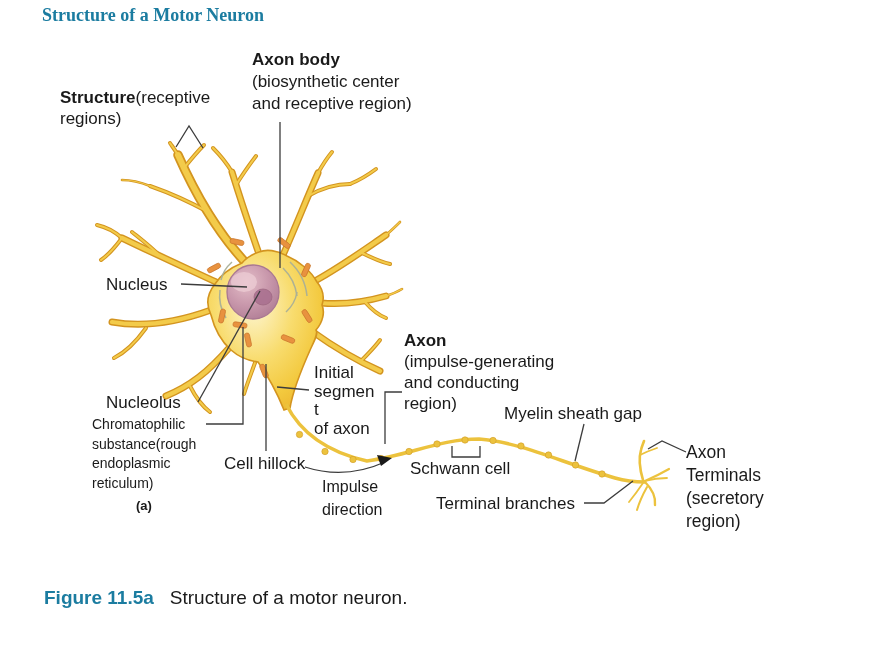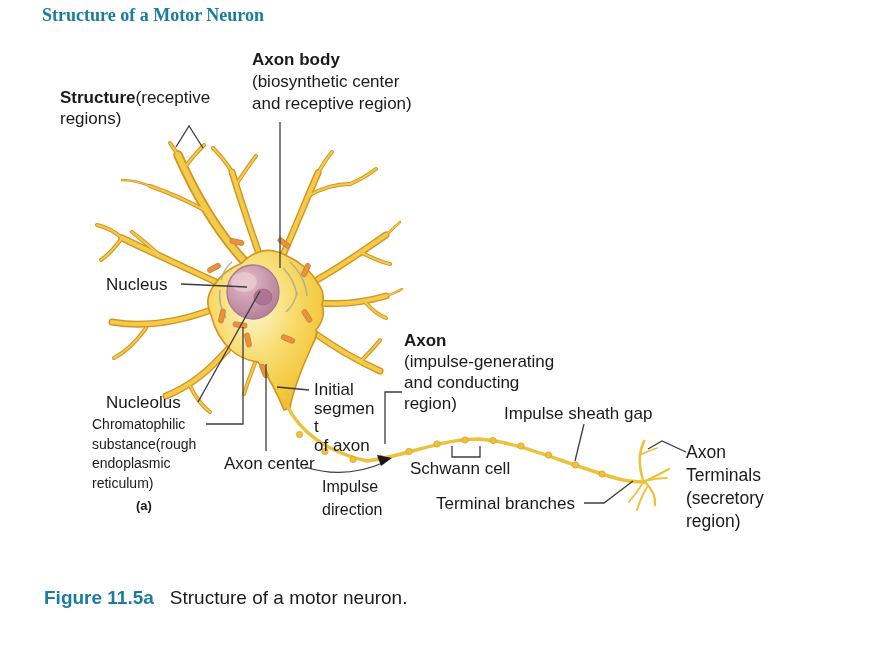--- a/index.html
+++ b/index.html
@@ -238,38 +238,38 @@
     </div>
 
   <div class="lbl" style="left:106px;top:274px">Nucleus</div>
 
   <div class="lbl" style="left:106px;top:392px">Nucleolus</div>
 
   <div class="lbl" id="lbl-chromatophilic" style="left:92px;top:415px">Chromatophilic substance(rough endoplasmic reticulum)</div>
 
   <div class="lbl" id="lbl-panel" style="left:136px;top:495px">(a)</div>
 
-  <div class="lbl" style="left:224px;top:453px">Axon center</div>
-
-  <div class="lbl pl" id="lbl-initialsegment" style="left:314px;top:381px">Initial
+  <div class="lbl" style="left:224px;top:453px">Cell hillock</div>
+
+  <div class="lbl pl" id="lbl-initialsegment" style="left:314px;top:364px">Initial
 segmen
 t
 of axon</div>
 
   <div class="lbl pl" id="lbl-impulse" style="left:322px;top:475px">Impulse
 direction</div>
 
   <div class="lbl" style="left:404px;top:330px">
       <span class="b" style="display:block">Axon</span>
       <span class="pl">(impulse-generating
 and conducting
 region)</span>
     </div>
 
-  <div class="lbl" style="left:504px;top:403px">Impulse sheath gap</div>
+  <div class="lbl" style="left:504px;top:403px">Myelin sheath gap</div>
 
   <div class="lbl" style="left:410px;top:458px">Schwann cell</div>
 
   <div class="lbl" style="left:436px;top:493px">Terminal branches</div>
 
   <div class="lbl pl" id="lbl-axonterminals" style="left:686px;top:441px">Axon
 Terminals
 (secretory
 region)</div>
 

